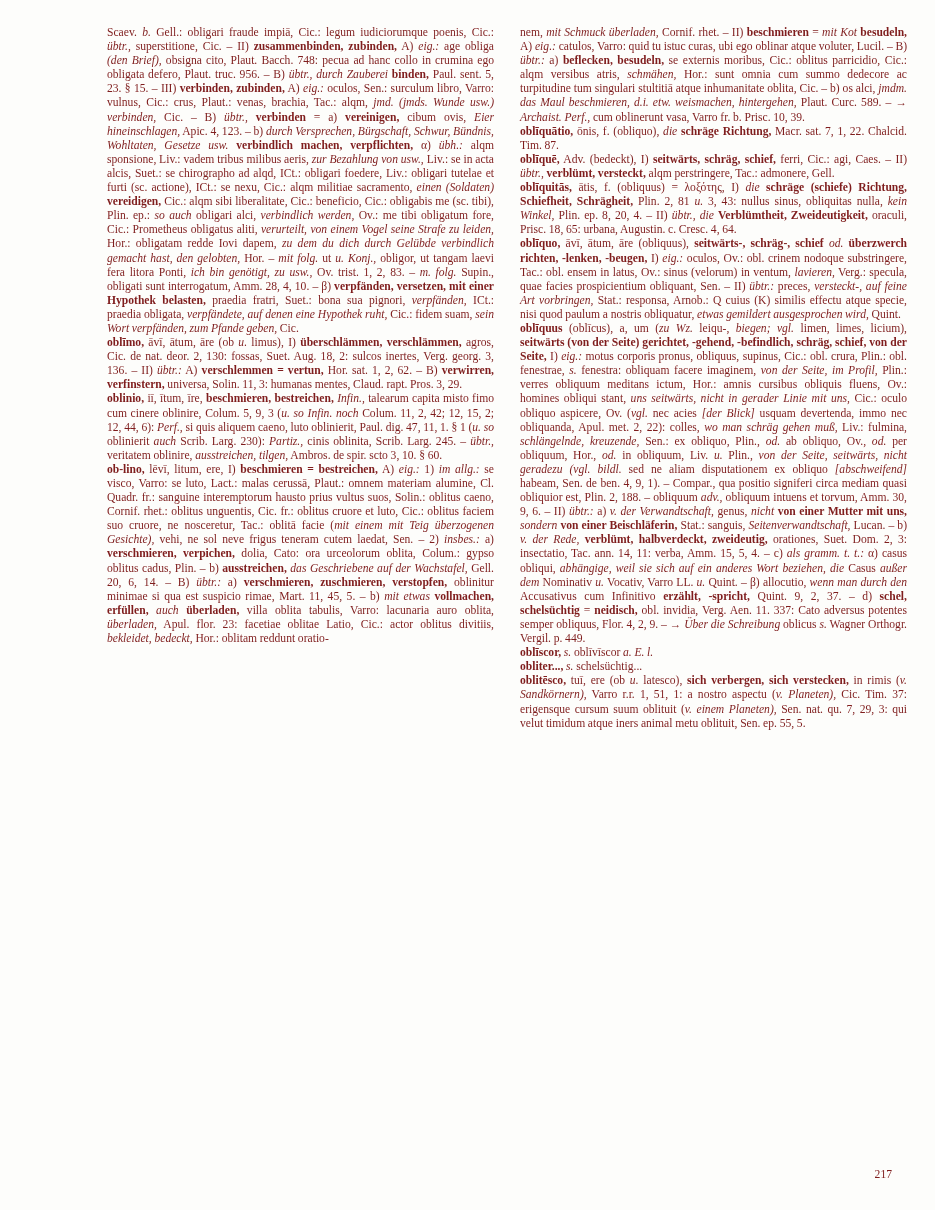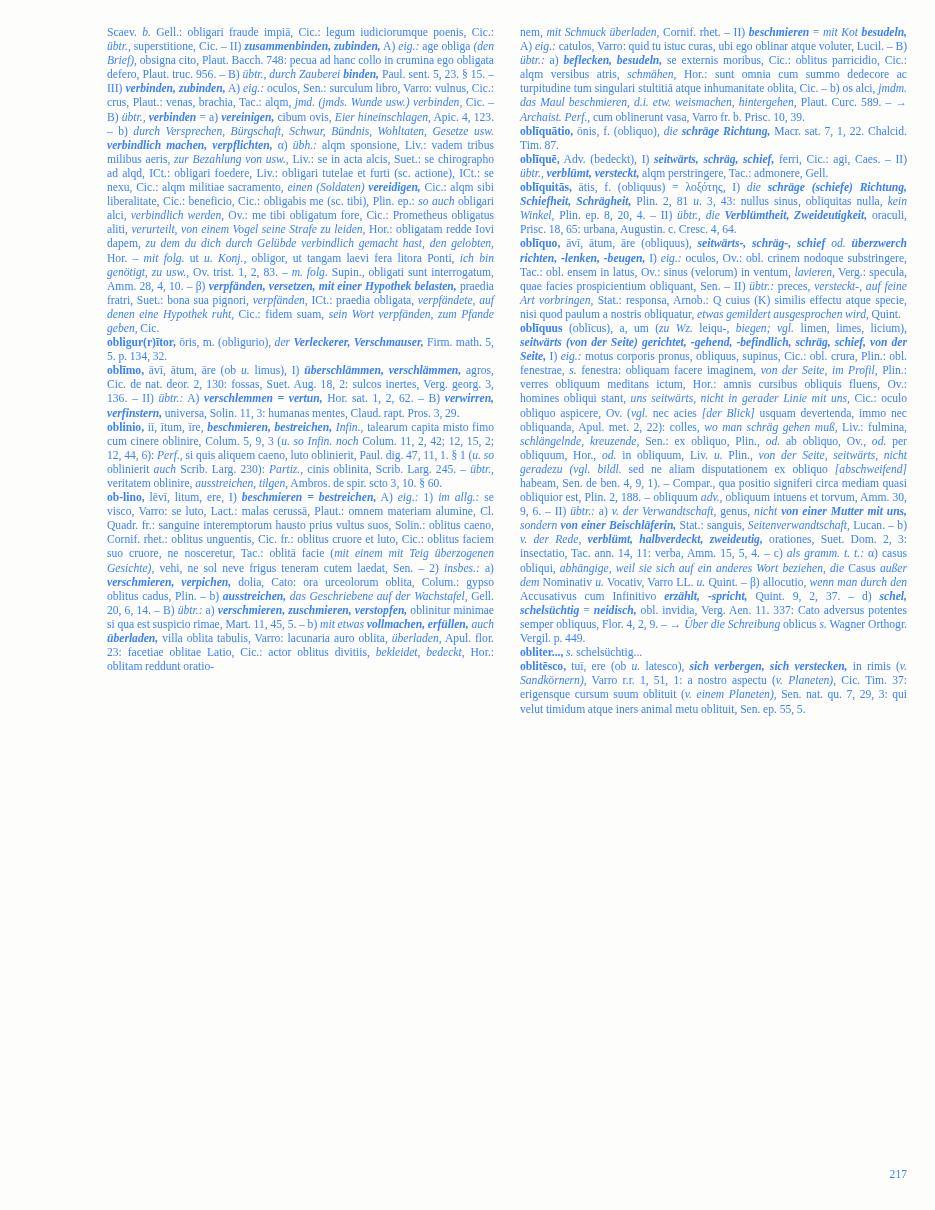--- a/index.html
+++ b/index.html
@@ -2,21 +2,21 @@
 <html><head>
 <meta charset="utf-8">
 <style>
   html, body { margin: 0; padding: 0; background: #ffffff; }
   .page {
     position: relative;
     width: 935px;
     height: 1210px;
     background: #fdfdfb;
     font-family: "Liberation Serif", "DejaVu Serif", serif;
-    color: #3b82f6;
+    color: #7f1d1d;
     overflow: hidden;
   }
   .columns {
     position: absolute;
     left: 107px;
     top: 26px;
     width: 800px;
     display: flex;
     gap: 26px;
   }
@@ -28,48 +28,48 @@
     margin: 0;
     padding: 0;
     font-size: 11.6px;
     line-height: 14.1px;
     text-align: justify;
     word-spacing: -0.2px;
   }
   .s-r { font-style: normal; font-weight: 400; }
   .s-i { font-style: italic; font-weight: 400; }
   .s-b { font-style: normal; font-weight: 700; }
-  .s-bi { font-style: italic; font-weight: 700; }
+  .s-bi { font-weight: 700; }
   .page-number {
     position: absolute;
-    left: 107px;
+    left: 92px;
     top: 1168px;
     width: 800px;
     text-align: right;
     font-size: 11.6px;
     line-height: 14px;
   }
 </style>
 </head>
 <body>
 
 <div class="page">
   <div class="columns">
     <div class="column">
         <p class="entry"><span class="s-r">Scaev. </span><span class="s-i">b.</span><span class="s-r"> Gell.: obligari fraude impiā, Cic.: legum iudiciorumque poenis, Cic.: </span><span class="s-i">übtr.,</span><span class="s-r"> superstitione, Cic. – II) </span><span class="s-bi">zusammenbinden, zubinden,</span><span class="s-r"> A) </span><span class="s-i">eig.:</span><span class="s-r"> age obliga </span><span class="s-i">(den Brief),</span><span class="s-r"> obsigna cito, Plaut. Bacch. 748: pecua ad hanc collo in crumina ego obligata defero, Plaut. truc. 956. – B) </span><span class="s-i">übtr., durch Zauberei </span><span class="s-bi">binden,</span><span class="s-r"> Paul. sent. 5, 23. § 15. – III) </span><span class="s-bi">verbinden, zubinden,</span><span class="s-r"> A) </span><span class="s-i">eig.:</span><span class="s-r"> oculos, Sen.: surculum libro, Varro: vulnus, Cic.: crus, Plaut.: venas, brachia, Tac.: alqm, </span><span class="s-i">jmd. (jmds. Wunde usw.) verbinden,</span><span class="s-r"> Cic. – B) </span><span class="s-i">übtr.,</span><span class="s-r"> </span><span class="s-bi">verbinden</span><span class="s-r"> = a) </span><span class="s-bi">vereinigen,</span><span class="s-r"> cibum ovis, </span><span class="s-i">Eier hineinschlagen,</span><span class="s-r"> Apic. 4, 123. – b) </span><span class="s-i">durch Versprechen, Bürgschaft, Schwur, Bündnis, Wohltaten, Gesetze usw. </span><span class="s-bi">verbindlich machen, verpflichten,</span><span class="s-r"> α) </span><span class="s-i">übh.:</span><span class="s-r"> alqm sponsione, Liv.: vadem tribus milibus aeris, </span><span class="s-i">zur Bezahlung von usw.,</span><span class="s-r"> Liv.: se in acta alcis, Suet.: se chirographo ad alqd, ICt.: obligari foedere, Liv.: obligari tutelae et furti (sc. actione), ICt.: se nexu, Cic.: alqm militiae sacramento, </span><span class="s-i">einen (Soldaten) </span><span class="s-bi">vereidigen,</span><span class="s-r"> Cic.: alqm sibi liberalitate, Cic.: beneficio, Cic.: obligabis me (sc. tibi), Plin. ep.: </span><span class="s-i">so auch </span><span class="s-r">obligari alci, </span><span class="s-i">verbindlich werden,</span><span class="s-r"> Ov.: me tibi obligatum fore, Cic.: Prometheus obligatus aliti, </span><span class="s-i">verurteilt, von einem Vogel seine Strafe zu leiden,</span><span class="s-r"> Hor.: obligatam redde Iovi dapem, </span><span class="s-i">zu dem du dich durch Gelübde verbindlich gemacht hast, den gelobten,</span><span class="s-r"> Hor. – </span><span class="s-i">mit folg. </span><span class="s-r">ut </span><span class="s-i">u. Konj.,</span><span class="s-r"> obligor, ut tangam laevi fera litora Ponti, </span><span class="s-i">ich bin genötigt, zu usw.,</span><span class="s-r"> Ov. trist. 1, 2, 83. – </span><span class="s-i">m. folg. </span><span class="s-r">Supin., obligati sunt interrogatum, Amm. 28, 4, 10. – β) </span><span class="s-bi">verpfänden, versetzen, mit einer Hypothek belasten,</span><span class="s-r"> praedia fratri, Suet.: bona sua pignori, </span><span class="s-i">verpfänden,</span><span class="s-r"> ICt.: praedia obligata, </span><span class="s-i">verpfändete, auf denen eine Hypothek ruht,</span><span class="s-r"> Cic.: fidem suam, </span><span class="s-i">sein Wort verpfänden, zum Pfande geben,</span><span class="s-r"> Cic.</span></p>
-        <p class="entry"><span class="s-b">obligur(r)ītor,</span><span class="s-r"> ōris, m. (obligurio), </span><span class="s-i">der </span><span class="s-bi">Verleckerer, Verschmauser,</span><span class="s-r"> Firm. math. 5, 5. p. 134, 32.</span></p>
         <p class="entry"><span class="s-b">oblīmo,</span><span class="s-r"> āvī, ātum, āre (ob </span><span class="s-i">u.</span><span class="s-r"> limus), I) </span><span class="s-bi">überschlämmen, verschlämmen,</span><span class="s-r"> agros, Cic. de nat. deor. 2, 130: fossas, Suet. Aug. 18, 2: sulcos inertes, Verg. georg. 3, 136. – II) </span><span class="s-i">übtr.:</span><span class="s-r"> A) </span><span class="s-bi">verschlemmen = vertun,</span><span class="s-r"> Hor. sat. 1, 2, 62. – B) </span><span class="s-bi">verwirren, verfinstern,</span><span class="s-r"> universa, Solin. 11, 3: humanas mentes, Claud. rapt. Pros. 3, 29.</span></p>
         <p class="entry"><span class="s-b">oblinio,</span><span class="s-r"> iī, ītum, īre, </span><span class="s-bi">beschmieren, bestreichen,</span><span class="s-r"> </span><span class="s-i">Infin.,</span><span class="s-r"> talearum capita misto fimo cum cinere oblinire, Colum. 5, 9, 3 (</span><span class="s-i">u. so Infin. noch </span><span class="s-r">Colum. 11, 2, 42; 12, 15, 2; 12, 44, 6): </span><span class="s-i">Perf.,</span><span class="s-r"> si quis aliquem caeno, luto oblinierit, Paul. dig. 47, 11, 1. § 1 (</span><span class="s-i">u. so </span><span class="s-r">oblinierit </span><span class="s-i">auch </span><span class="s-r">Scrib. Larg. 230): </span><span class="s-i">Partiz.,</span><span class="s-r"> cinis oblinita, Scrib. Larg. 245. – </span><span class="s-i">übtr.,</span><span class="s-r"> veritatem oblinire, </span><span class="s-i">ausstreichen, tilgen,</span><span class="s-r"> Ambros. de spir. scto 3, 10. § 60.</span></p>
         <p class="entry"><span class="s-b">ob-lino,</span><span class="s-r"> lēvī, litum, ere, I) </span><span class="s-bi">beschmieren = bestreichen,</span><span class="s-r"> A) </span><span class="s-i">eig.:</span><span class="s-r"> 1) </span><span class="s-i">im allg.:</span><span class="s-r"> se visco, Varro: se luto, Lact.: malas cerussā, Plaut.: omnem materiam alumine, Cl. Quadr. fr.: sanguine interemptorum hausto prius vultus suos, Solin.: oblitus caeno, Cornif. rhet.: oblitus unguentis, Cic. fr.: oblitus cruore et luto, Cic.: oblitus faciem suo cruore, ne nosceretur, Tac.: oblitā facie (</span><span class="s-i">mit einem mit Teig überzogenen Gesichte),</span><span class="s-r"> vehi, ne sol neve frigus teneram cutem laedat, Sen. – 2) </span><span class="s-i">insbes.:</span><span class="s-r"> a) </span><span class="s-bi">verschmieren, verpichen,</span><span class="s-r"> dolia, Cato: ora urceolorum oblita, Colum.: gypso oblitus cadus, Plin. – b) </span><span class="s-bi">ausstreichen,</span><span class="s-r"> </span><span class="s-i">das Geschriebene auf der Wachstafel,</span><span class="s-r"> Gell. 20, 6, 14. – B) </span><span class="s-i">übtr.:</span><span class="s-r"> a) </span><span class="s-bi">verschmieren, zuschmieren, verstopfen,</span><span class="s-r"> oblinitur minimae si qua est suspicio rimae, Mart. 11, 45, 5. – b) </span><span class="s-i">mit etwas </span><span class="s-bi">vollmachen, erfüllen,</span><span class="s-r"> </span><span class="s-i">auch </span><span class="s-bi">überladen,</span><span class="s-r"> villa oblita tabulis, Varro: lacunaria auro oblita, </span><span class="s-i">überladen,</span><span class="s-r"> Apul. flor. 23: facetiae oblitae Latio, Cic.: actor oblitus divitiis, </span><span class="s-i">bekleidet, bedeckt,</span><span class="s-r"> Hor.: oblitam reddunt oratio-</span></p>
       </div>
     <div class="column">
         <p class="entry"><span class="s-r">nem, </span><span class="s-i">mit Schmuck überladen,</span><span class="s-r"> Cornif. rhet. – II) </span><span class="s-bi">beschmieren</span><span class="s-r"> = </span><span class="s-i">mit Kot </span><span class="s-bi">besudeln,</span><span class="s-r"> A) </span><span class="s-i">eig.:</span><span class="s-r"> catulos, Varro: quid tu istuc curas, ubi ego oblinar atque voluter, Lucil. – B) </span><span class="s-i">übtr.:</span><span class="s-r"> a) </span><span class="s-bi">beflecken, besudeln,</span><span class="s-r"> se externis moribus, Cic.: oblitus parricidio, Cic.: alqm versibus atris, </span><span class="s-i">schmähen,</span><span class="s-r"> Hor.: sunt omnia cum summo dedecore ac turpitudine tum singulari stultitiā atque inhumanitate oblita, Cic. – b) os alci, </span><span class="s-i">jmdm. das Maul beschmieren, d.i. etw. weismachen, hintergehen,</span><span class="s-r"> Plaut. Curc. 589. – → </span><span class="s-i">Archaist. Perf.,</span><span class="s-r"> cum oblinerunt vasa, Varro fr. b. Prisc. 10, 39.</span></p>
         <p class="entry"><span class="s-b">oblīquātio,</span><span class="s-r"> ōnis, f. (obliquo), </span><span class="s-i">die </span><span class="s-bi">schräge Richtung,</span><span class="s-r"> Macr. sat. 7, 1, 22. Chalcid. Tim. 87.</span></p>
         <p class="entry"><span class="s-b">oblīquē,</span><span class="s-r"> Adv. (bedeckt), I) </span><span class="s-bi">seitwärts, schräg, schief,</span><span class="s-r"> ferri, Cic.: agi, Caes. – II) </span><span class="s-i">übtr.,</span><span class="s-r"> </span><span class="s-bi">verblümt, versteckt,</span><span class="s-r"> alqm perstringere, Tac.: admonere, Gell.</span></p>
         <p class="entry"><span class="s-b">oblīquitās,</span><span class="s-r"> ātis, f. (obliquus) = λοξότης, I) </span><span class="s-i">die </span><span class="s-bi">schräge (schiefe) Richtung, Schiefheit, Schrägheit,</span><span class="s-r"> Plin. 2, 81 </span><span class="s-i">u.</span><span class="s-r"> 3, 43: nullus sinus, obliquitas nulla, </span><span class="s-i">kein Winkel,</span><span class="s-r"> Plin. ep. 8, 20, 4. – II) </span><span class="s-i">übtr., die </span><span class="s-bi">Verblümtheit, Zweideutigkeit,</span><span class="s-r"> oraculi, Prisc. 18, 65: urbana, Augustin. c. Cresc. 4, 64.</span></p>
         <p class="entry"><span class="s-b">oblīquo,</span><span class="s-r"> āvī, ātum, āre (obliquus), </span><span class="s-bi">seitwärts-, schräg-, schief</span><span class="s-r"> </span><span class="s-i">od.</span><span class="s-r"> </span><span class="s-bi">überzwerch richten, -lenken, -beugen,</span><span class="s-r"> I) </span><span class="s-i">eig.:</span><span class="s-r"> oculos, Ov.: obl. crinem nodoque substringere, Tac.: obl. ensem in latus, Ov.: sinus (velorum) in ventum, </span><span class="s-i">lavieren,</span><span class="s-r"> Verg.: specula, quae facies prospicientium obliquant, Sen. – II) </span><span class="s-i">übtr.:</span><span class="s-r"> preces, </span><span class="s-i">versteckt-, auf feine Art vorbringen,</span><span class="s-r"> Stat.: responsa, Arnob.: Q cuius (K) similis effectu atque specie, nisi quod paulum a nostris obliquatur, </span><span class="s-i">etwas gemildert ausgesprochen wird,</span><span class="s-r"> Quint.</span></p>
         <p class="entry"><span class="s-b">oblīquus</span><span class="s-r"> (oblīcus), a, um (</span><span class="s-i">zu Wz. </span><span class="s-r">leiqu-, </span><span class="s-i">biegen; vgl. </span><span class="s-r">limen, limes, licium), </span><span class="s-bi">seitwärts (von der Seite) gerichtet, -gehend, -befindlich, schräg, schief, von der Seite,</span><span class="s-r"> I) </span><span class="s-i">eig.:</span><span class="s-r"> motus corporis pronus, obliquus, supinus, Cic.: obl. crura, Plin.: obl. fenestrae, </span><span class="s-i">s.</span><span class="s-r"> fenestra: obliquam facere imaginem, </span><span class="s-i">von der Seite, im Profil,</span><span class="s-r"> Plin.: verres obliquum meditans ictum, Hor.: amnis cursibus obliquis fluens, Ov.: homines obliqui stant, </span><span class="s-i">uns seitwärts, nicht in gerader Linie mit uns,</span><span class="s-r"> Cic.: oculo obliquo aspicere, Ov. (</span><span class="s-i">vgl. </span><span class="s-r">nec acies </span><span class="s-i">[der Blick] </span><span class="s-r">usquam devertenda, immo nec obliquanda, Apul. met. 2, 22): colles, </span><span class="s-i">wo man schräg gehen muß,</span><span class="s-r"> Liv.: fulmina, </span><span class="s-i">schlängelnde, kreuzende,</span><span class="s-r"> Sen.: ex obliquo, Plin., </span><span class="s-i">od.</span><span class="s-r"> ab obliquo, Ov., </span><span class="s-i">od.</span><span class="s-r"> per obliquum, Hor., </span><span class="s-i">od.</span><span class="s-r"> in obliquum, Liv. </span><span class="s-i">u.</span><span class="s-r"> Plin., </span><span class="s-i">von der Seite, seitwärts, nicht geradezu (vgl. bildl. </span><span class="s-r">sed ne aliam disputationem ex obliquo </span><span class="s-i">[abschweifend] </span><span class="s-r">habeam, Sen. de ben. 4, 9, 1). – Compar., qua positio signiferi circa mediam quasi obliquior est, Plin. 2, 188. – obliquum </span><span class="s-i">adv.,</span><span class="s-r"> obliquum intuens et torvum, Amm. 30, 9, 6. – II) </span><span class="s-i">übtr.:</span><span class="s-r"> a) </span><span class="s-i">v. der Verwandtschaft,</span><span class="s-r"> genus, </span><span class="s-i">nicht </span><span class="s-bi">von einer Mutter mit uns,</span><span class="s-r"> </span><span class="s-i">sondern </span><span class="s-bi">von einer Beischläferin,</span><span class="s-r"> Stat.: sanguis, </span><span class="s-i">Seitenverwandtschaft,</span><span class="s-r"> Lucan. – b) </span><span class="s-i">v. der Rede,</span><span class="s-r"> </span><span class="s-bi">verblümt, halbverdeckt, zweideutig,</span><span class="s-r"> orationes, Suet. Dom. 2, 3: insectatio, Tac. ann. 14, 11: verba, Amm. 15, 5, 4. – c) </span><span class="s-i">als gramm. t. t.:</span><span class="s-r"> α) casus obliqui, </span><span class="s-i">abhängige, weil sie sich auf ein anderes Wort beziehen, die </span><span class="s-r">Casus </span><span class="s-i">außer dem </span><span class="s-r">Nominativ </span><span class="s-i">u.</span><span class="s-r"> Vocativ, Varro LL. </span><span class="s-i">u.</span><span class="s-r"> Quint. – β) allocutio, </span><span class="s-i">wenn man durch den </span><span class="s-r">Accusativus cum Infinitivo </span><span class="s-bi">erzählt, -spricht,</span><span class="s-r"> Quint. 9, 2, 37. – d) </span><span class="s-bi">schel, schelsüchtig</span><span class="s-r"> = </span><span class="s-bi">neidisch,</span><span class="s-r"> obl. invidia, Verg. Aen. 11. 337: Cato adversus potentes semper obliquus, Flor. 4, 2, 9. – → </span><span class="s-i">Über die Schreibung </span><span class="s-r">oblicus </span><span class="s-i">s.</span><span class="s-r"> Wagner Orthogr. Vergil. p. 449.</span></p>
+        <p class="entry"><span class="s-b">oblīscor,</span><span class="s-r"> </span><span class="s-i">s.</span><span class="s-r"> oblīvīscor </span><span class="s-i">a. E. l.</span></p>
         <p class="entry"><span class="s-b">obliter...,</span><span class="s-r"> </span><span class="s-i">s.</span><span class="s-r"> schelsüchtig...</span></p>
         <p class="entry"><span class="s-b">oblitēsco,</span><span class="s-r"> tuī, ere (ob </span><span class="s-i">u.</span><span class="s-r"> latesco), </span><span class="s-bi">sich verbergen, sich verstecken,</span><span class="s-r"> in rimis (</span><span class="s-i">v. Sandkörnern),</span><span class="s-r"> Varro r.r. 1, 51, 1: a nostro aspectu (</span><span class="s-i">v. Planeten),</span><span class="s-r"> Cic. Tim. 37: erigensque cursum suum oblituit (</span><span class="s-i">v. einem Planeten),</span><span class="s-r"> Sen. nat. qu. 7, 29, 3: qui velut timidum atque iners animal metu oblituit, Sen. ep. 55, 5.</span></p>
       </div>
   </div>
   <div class="page-number">217</div>
 </div>
 
 </body></html>

